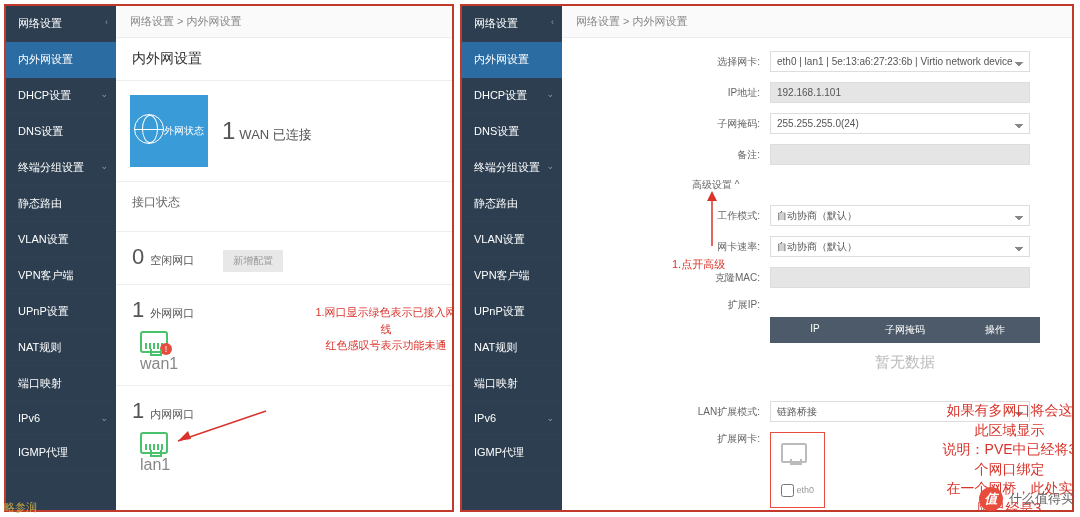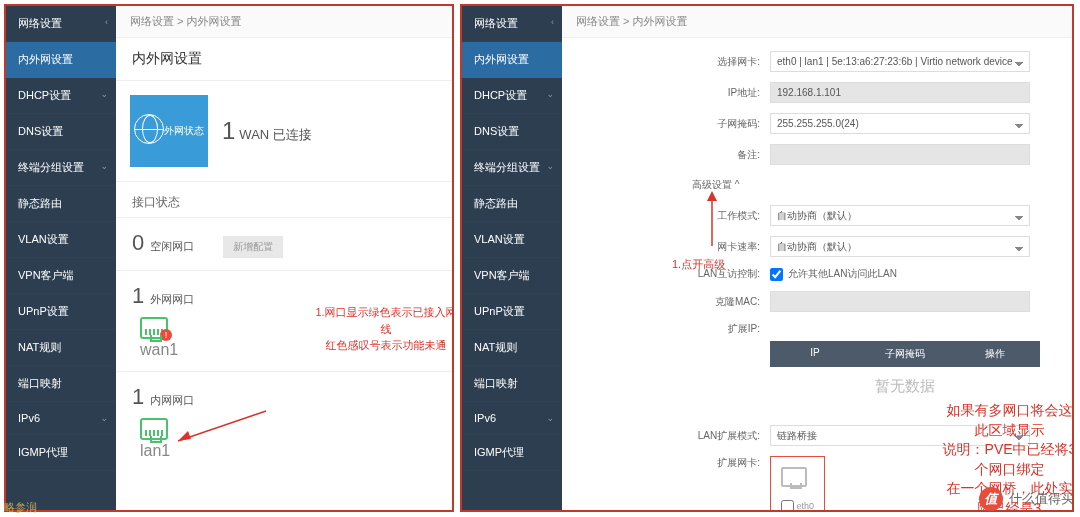--- a/index.html
+++ b/index.html
@@ -15,21 +15,21 @@
 .content{flex:1;background:#fff;overflow-y:auto;font-size:11px;color:#555}
 .breadcrumb{padding:8px 14px;color:#888;font-size:11px;border-bottom:1px solid #eee;background:#fafafa}
 .page-title{padding:12px 16px;font-size:14px;color:#333;border-bottom:1px solid #eee}
 .status-box{display:flex;align-items:center;padding:14px;border-bottom:1px solid #eee}
 .wan-tile{width:78px;height:72px;background:#3a9bd9;color:#fff;display:flex;flex-direction:row;align-items:center;justify-content:center;font-size:10px}
 .globe{width:30px;height:30px;border:1.5px solid #fff;border-radius:50%;position:relative;margin-bottom:4px}
 .globe:before{content:'';position:absolute;left:0;right:0;top:50%;border-top:1.5px solid #fff}
 .globe:after{content:'';position:absolute;top:0;bottom:0;left:50%;width:14px;margin-left:-7px;border:1.5px solid #fff;border-radius:50%}
 .wan-info{margin-left:14px;font-size:13px;color:#555}
 .wan-info .big{font-size:24px;font-weight:300;margin-right:4px}
-.section-head{padding:12px 16px 6px;font-size:12px;color:#666;border-bottom:1px solid #eee}
+.section-head{padding:12px 16px 20px;font-size:12px;color:#666;border-bottom:1px solid #eee}
 .port-row{padding:12px 16px;border-bottom:1px solid #eee}
 .port-count{display:flex;align-items:baseline;gap:6px}
 .port-count .big{font-size:22px;font-weight:300}
 .btn-small{display:inline-block;padding:4px 10px;background:#e8e8e8;color:#999;font-size:10px;margin-left:23px}
 .port-icon{margin-top:8px;text-align:left;padding-left:8px}
 .rj45{display:inline-block;width:28px;height:22px;border:2px solid #4ac26b;border-radius:3px;position:relative}
 .rj45:after{content:'';position:absolute;bottom:-5px;left:8px;width:8px;height:5px;border:2px solid #4ac26b;border-top:none}
 .rj45 .teeth{position:absolute;bottom:2px;left:3px;right:3px;height:6px;background:repeating-linear-gradient(90deg,#4ac26b 0 2px,transparent 2px 4px)}
 .rj45 .warn{position:absolute;right:-6px;bottom:-4px;width:12px;height:12px;background:#e74c3c;border-radius:50%;color:#fff;font-size:9px;line-height:12px;text-align:center}
 .port-label{font-size:16px;color:#888}
@@ -161,27 +161,20 @@
     <div style="padding:0 10px 0 110px">
       <div class="form-row">
           <div class="form-label">工作模式:</div>
           <div class="form-input"><select><option>自动协商（默认）</option></select></div>
         </div>
       <div class="form-row">
           <div class="form-label">网卡速率:</div>
           <div class="form-input"><select><option>自动协商（默认）</option></select></div>
         </div>
       <div class="form-row">
-          <div class="form-label">LAN互访控制:</div>
-          <div class="checkbox-row">
-            <input type="checkbox" checked="" style="">
-            <span>允许其他LAN访问此LAN</span>
-          </div>
-        </div>
-      <div class="form-row">
           <div class="form-label">克隆MAC:</div>
           <div class="form-input"><input style=""></div>
         </div>
       <div class="form-row">
           <div class="form-label">扩展IP:</div>
         </div>
       <div style="margin-left:98px">
         <div class="table-head">
             <div>IP</div>
             <div>子网掩码</div>
@@ -191,21 +184,21 @@
       </div>
       <div class="form-row" style="margin-top:14px">
           <div class="form-label">LAN扩展模式:</div>
           <div class="form-input"><select><option>链路桥接</option></select></div>
         </div>
       <div class="form-row" style="align-items:flex-start">
           <div class="form-label">扩展网卡:</div>
         <div class="nic-box">
           <div style="text-align:center">
             <div class="nic-icon"></div>
-            <div style="font-size:9px;color:#999;margin-top:13px"><input type="checkbox" style="vertical-align: middle;"> <span>eth0</span></div>
+            <div style="font-size:9px;color:#999;margin-top:21px"><input type="checkbox" style="vertical-align: middle;"> <span>eth0</span></div>
           </div>
         </div>
       </div>
 
     </div>
     <div class="annotation" style="left:110px;top:250px">1.点开高级</div>
     <svg class="arrow-svg" style="left:135px;top:180px" width="30" height="70">
         <line x1="15" y1="60" x2="15" y2="10" stroke="#d9342b" stroke-width="1.5"></line>
         <polygon points="15,5 10,15 20,15" fill="#d9342b"></polygon>
       </svg>

